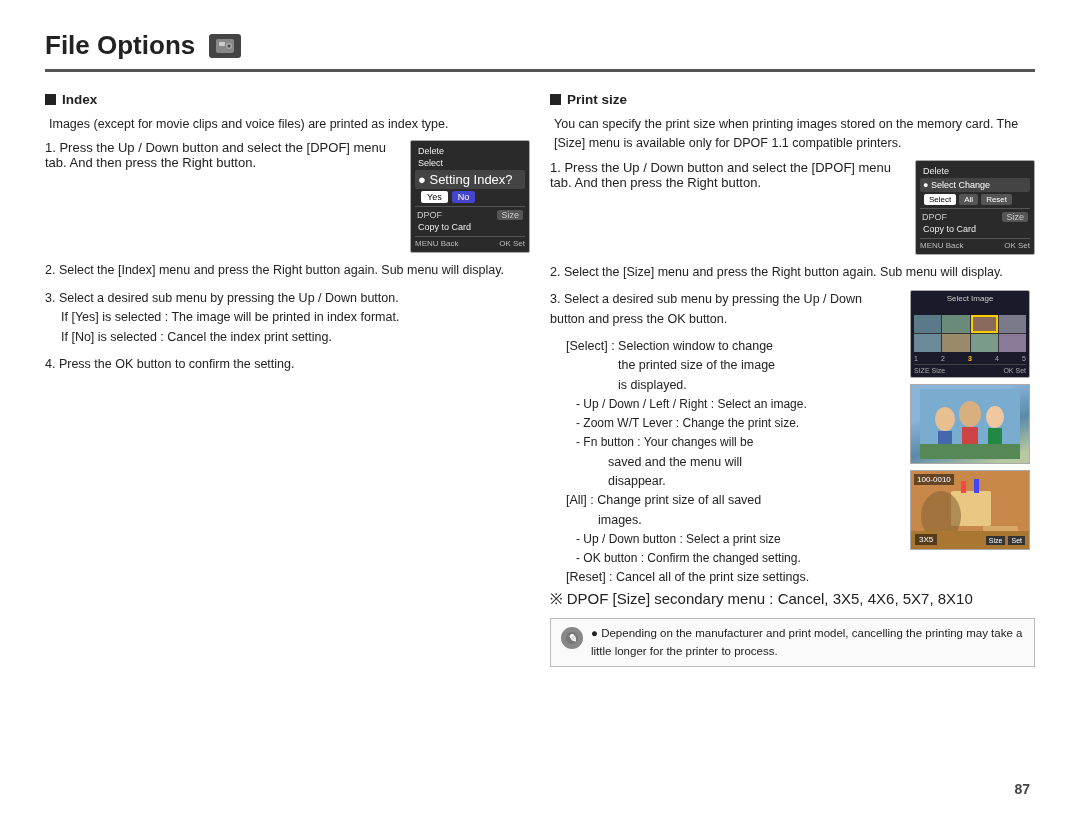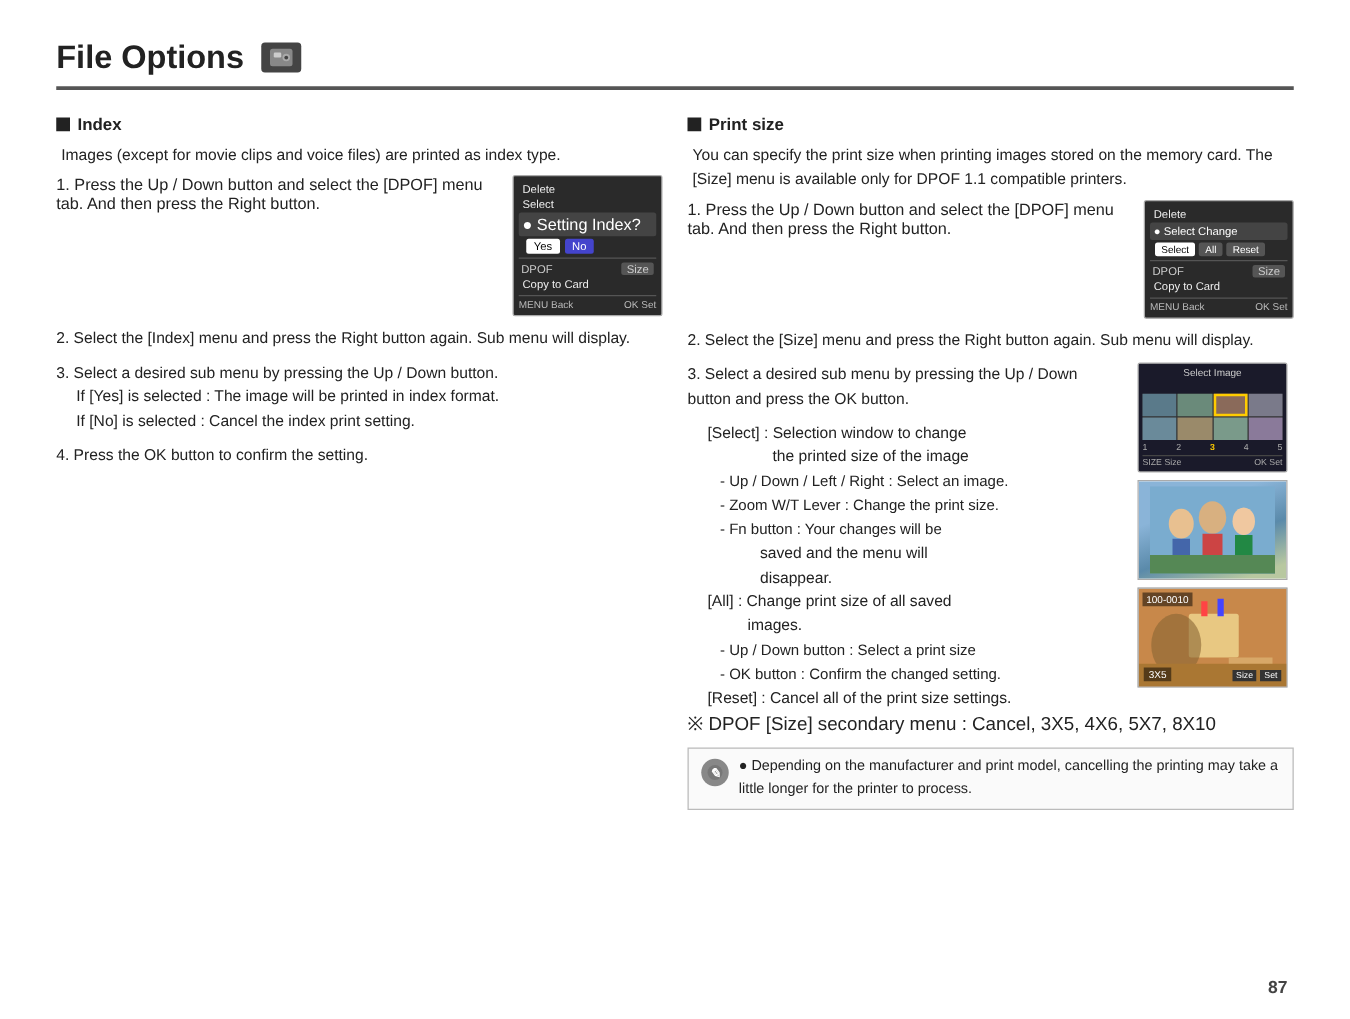--- a/index.html
+++ b/index.html
@@ -321,20 +321,21 @@
       </div>
 
       <div style="display:flex;gap:10px;">
         <div style="flex:1;">
           <div class="step">
             <span>3. Select a desired sub menu by pressing the Up / Down button and press the OK button.</span>
           </div>
           <div class="indented">
             <div>[Select] : Selection window to change</div>
             <div style="padding-left:52px;">the printed size of the image</div>
+            <div style="padding-left:52px;">is displayed.</div>
             <div class="bullet-dash">- Up / Down / Left / Right : Select an image.</div>
             <div class="bullet-dash">- Zoom W/T Lever : Change the print size.</div>
             <div class="bullet-dash">- Fn button : Your changes will be</div>
             <div style="padding-left:42px;">saved and the menu will</div>
             <div style="padding-left:42px;">disappear.</div>
             <div>[All] : Change print size of all saved</div>
             <div style="padding-left:32px;">images.</div>
             <div class="bullet-dash">- Up / Down button : Select a print size</div>
             <div class="bullet-dash">- OK button : Confirm the changed setting.</div>
             <div>[Reset] : Cancel all of the print size settings.</div>

